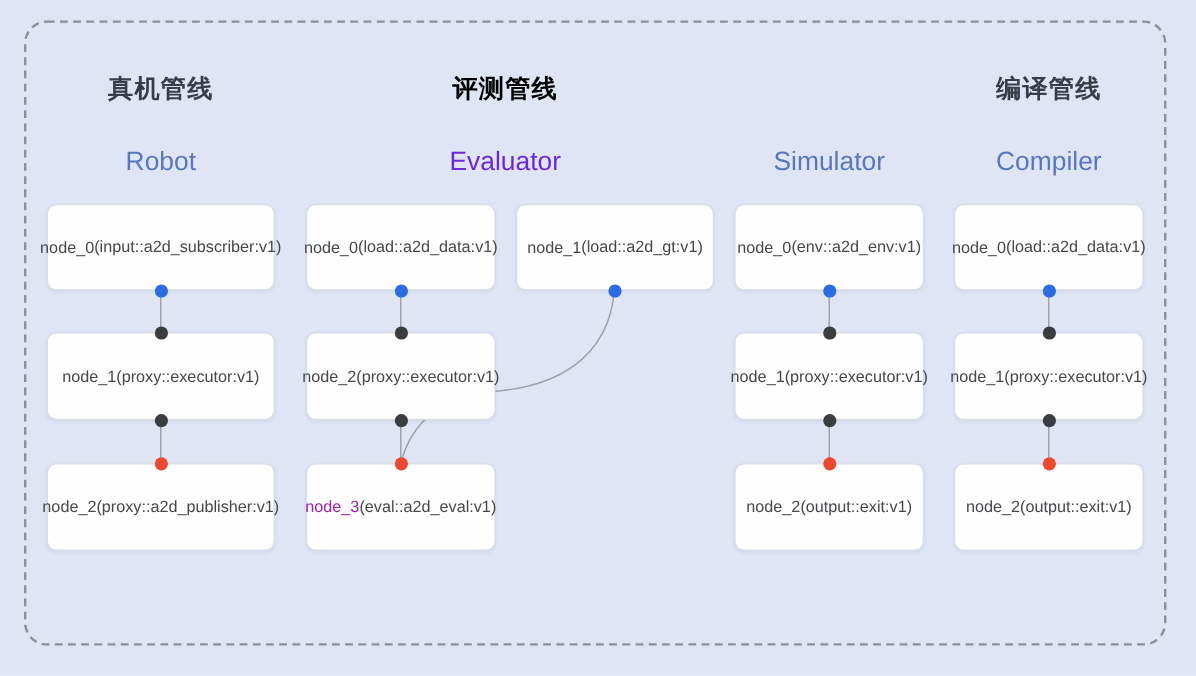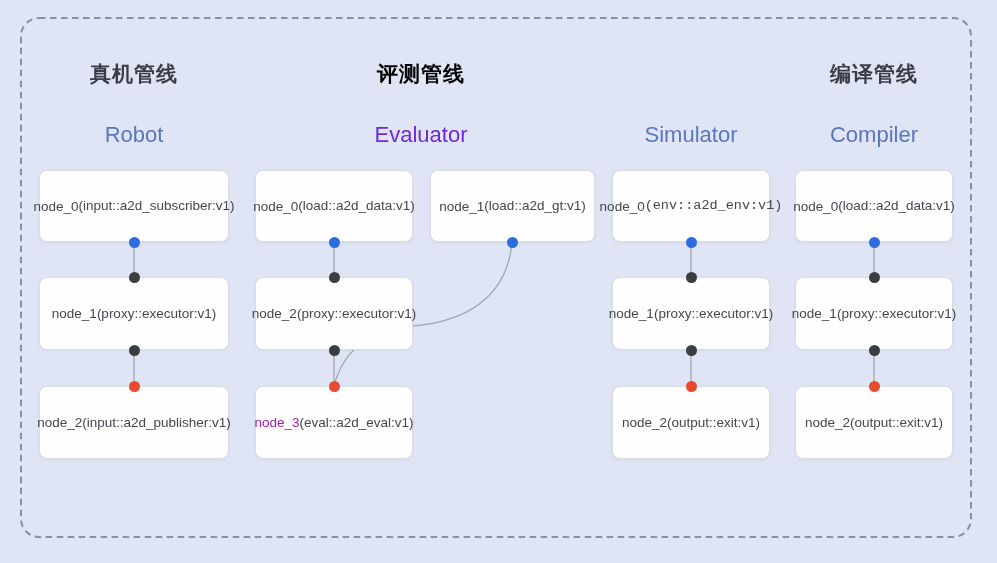--- a/index.html
+++ b/index.html
@@ -69,21 +69,21 @@
     </div>
     <div class="port-dot" style="left: 128.5px; top: 236.5px; background: rgb(45, 108, 224);"></div>
     <div class="node-box" style="left: 39px; top: 277px; width: 190px; height: 73px; background: rgb(254, 254, 254); border: 1px solid rgb(216, 220, 229);">
       <div class="node-label" style="color: rgb(69, 71, 77);">node_1</div>
       <div class="node-sublabel" style="color: rgb(69, 71, 77);">(proxy::executor:v1)</div>
     </div>
     <div class="port-dot" style="left: 128.5px; top: 271.5px; background: rgb(59, 61, 64);"></div>
     <div class="port-dot" style="left: 128.5px; top: 344.5px; background: rgb(59, 61, 64);"></div>
     <div class="node-box" style="left: 39px; top: 386px; width: 190px; height: 73px; background: rgb(254, 254, 254); border: 1px solid rgb(216, 220, 229);">
       <div class="node-label" style="color: rgb(69, 71, 77);">node_2</div>
-      <div class="node-sublabel" style="color: rgb(69, 71, 77);">(input::a2d_publisher:v1)</div>
+      <div class="node-sublabel" style="color: rgb(69, 71, 77);">(proxy::a2d_publisher:v1)</div>
     </div>
     <div class="port-dot" style="left: 128.5px; top: 380.5px; background: rgb(232, 73, 47);"></div>
     <div class="title-zh" style="left: 421px; top: 60px; color: #000000;">评测管线</div>
     <div class="title-en" style="left: 421px; top: 122px; color: #6d28d9;">Evaluator</div>
     <div class="node-box" style="left: 255px; top: 170px; width: 158px; height: 72px; background: rgb(254, 254, 254); border: 1px solid rgb(216, 220, 229);">
       <div class="node-label" style="color: rgb(69, 71, 77);">node_0</div>
       <div class="node-sublabel" style="color: rgb(69, 71, 77);">(load::a2d_data:v1)</div>
     </div>
     <div class="port-dot" style="left: 328.5px; top: 236.5px; background: rgb(45, 108, 224);"></div>
     <div class="node-box" style="left: 430px; top: 170px; width: 165px; height: 72px; background: rgb(254, 254, 254); border: 1px solid rgb(216, 220, 229);">
@@ -98,21 +98,21 @@
     <div class="port-dot" style="left: 328.5px; top: 271.5px; background: rgb(59, 61, 64);"></div>
     <div class="port-dot" style="left: 328.5px; top: 344.5px; background: rgb(59, 61, 64);"></div>
     <div class="node-box" style="left: 255px; top: 386px; width: 158px; height: 73px; background: rgb(254, 254, 254); border: 1px solid rgb(216, 220, 229);">
       <div class="node-label" style="color: #a21caf;">node_3</div>
       <div class="node-sublabel" style="color: rgb(69, 71, 77);">(eval::a2d_eval:v1)</div>
     </div>
     <div class="port-dot" style="left: 328.5px; top: 380.5px; background: rgb(232, 73, 47);"></div>
     <div class="title-en" style="left: 691px; top: 122px; color: rgb(90, 118, 189);">Simulator</div>
     <div class="node-box" style="left: 612px; top: 170px; width: 158px; height: 72px; background: rgb(254, 254, 254); border: 1px solid rgb(216, 220, 229);">
       <div class="node-label" style="color: rgb(69, 71, 77);">node_0</div>
-      <div class="node-sublabel" style="color: rgb(69, 71, 77); font-family: Liberation Mono, monospace;">(env::a2d_env:v1)</div>
+      <div class="node-sublabel" style="color: rgb(69, 71, 77);">(env::a2d_env:v1)</div>
     </div>
     <div class="port-dot" style="left: 685.5px; top: 236.5px; background: rgb(45, 108, 224);"></div>
     <div class="node-box" style="left: 612px; top: 277px; width: 158px; height: 73px; background: rgb(254, 254, 254); border: 1px solid rgb(216, 220, 229);">
       <div class="node-label" style="color: rgb(69, 71, 77);">node_1</div>
       <div class="node-sublabel" style="color: rgb(69, 71, 77);">(proxy::executor:v1)</div>
     </div>
     <div class="port-dot" style="left: 685.5px; top: 271.5px; background: rgb(59, 61, 64);"></div>
     <div class="port-dot" style="left: 685.5px; top: 344.5px; background: rgb(59, 61, 64);"></div>
     <div class="node-box" style="left: 612px; top: 386px; width: 158px; height: 73px; background: rgb(254, 254, 254); border: 1px solid rgb(216, 220, 229);">
       <div class="node-label" style="color: rgb(69, 71, 77);">node_2</div>

